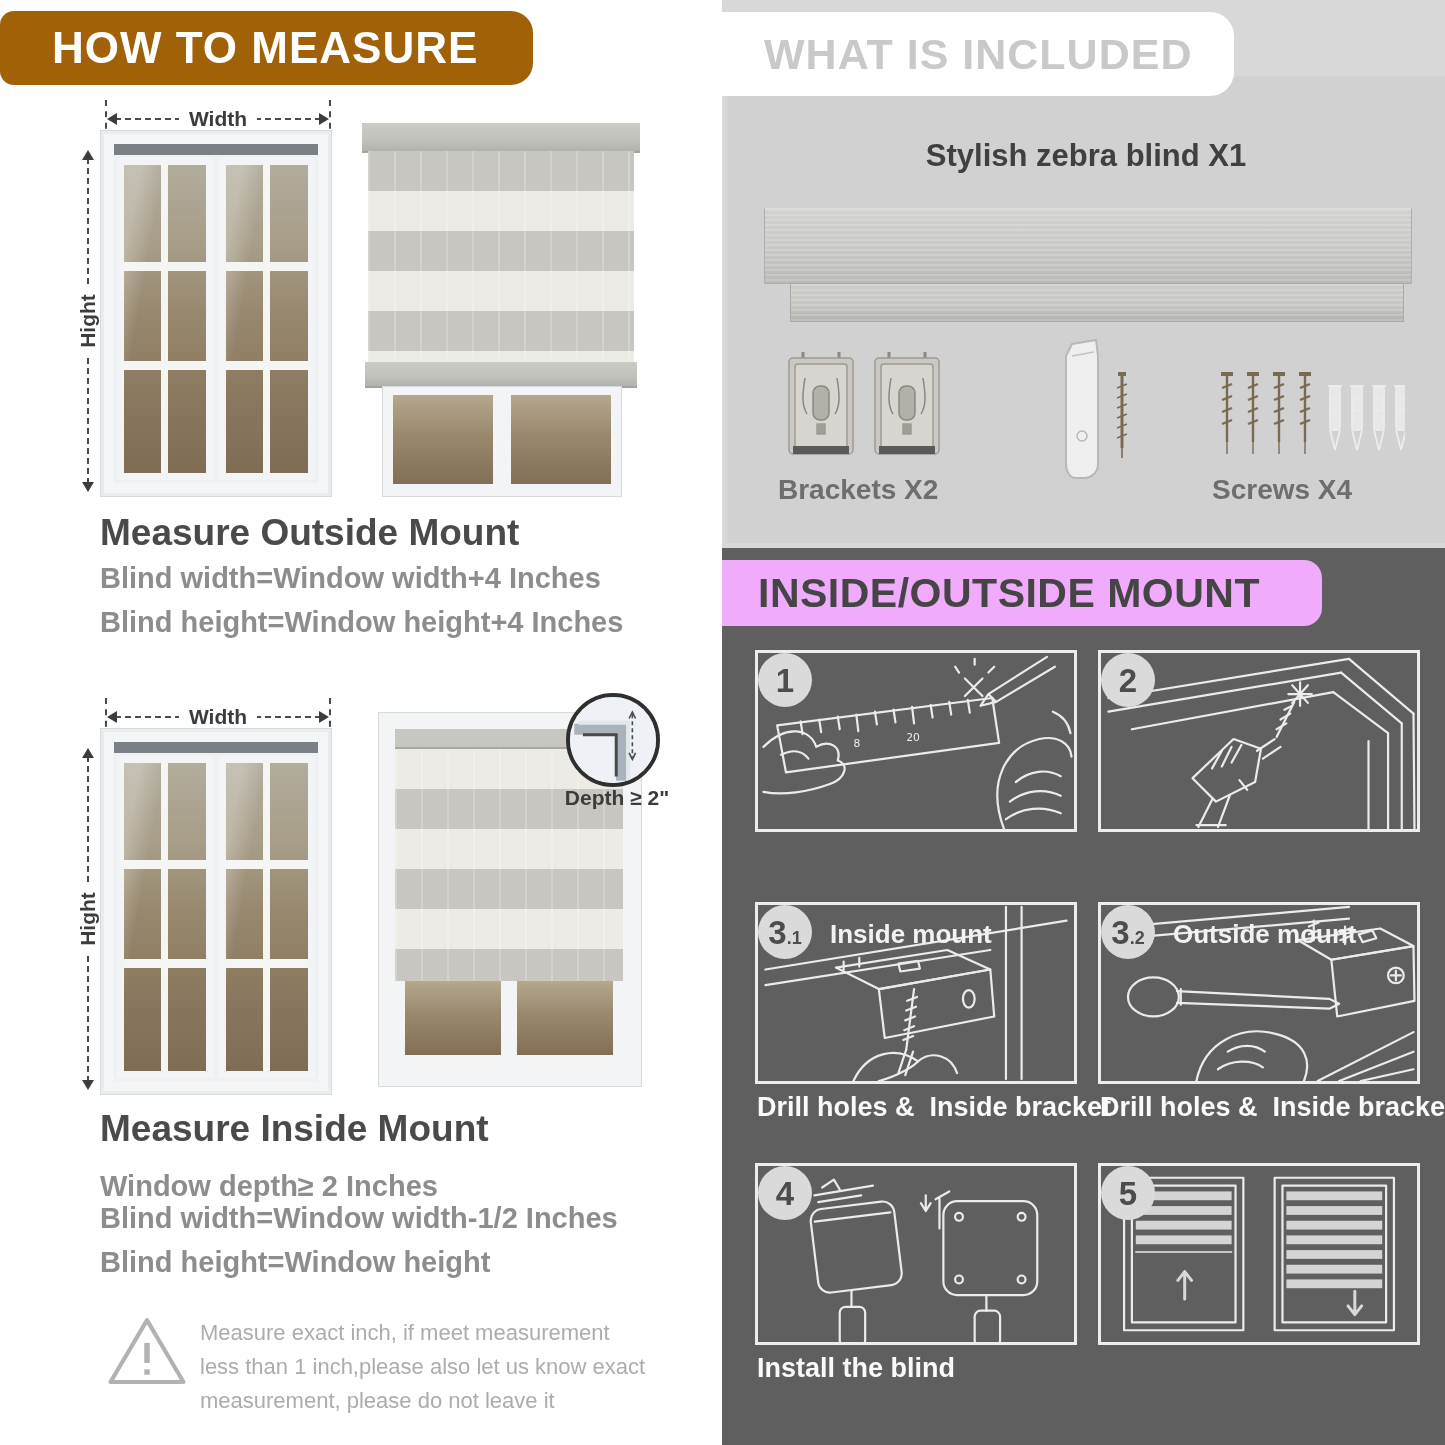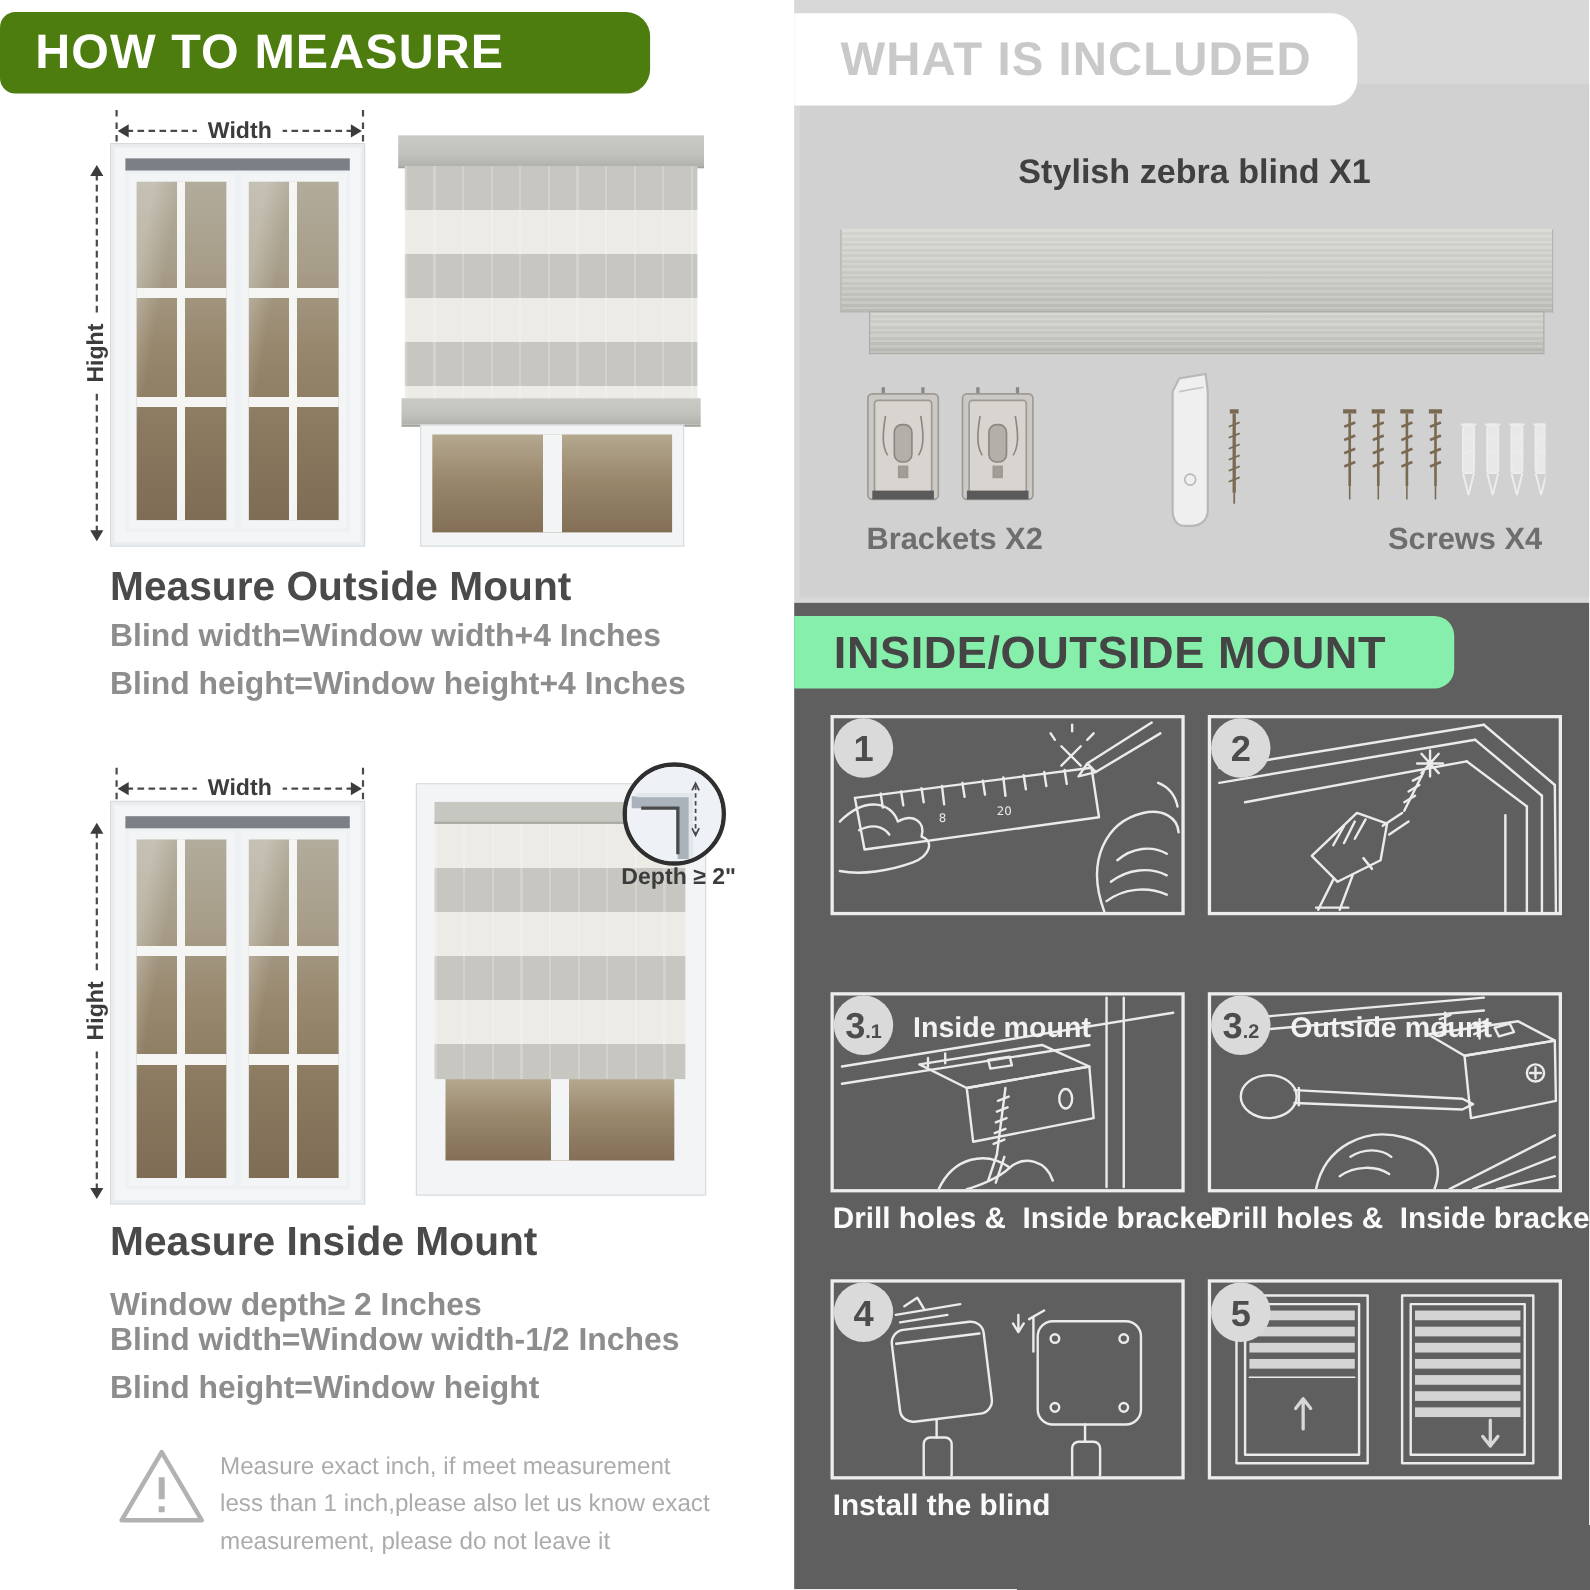--- a/index.html
+++ b/index.html
@@ -4,23 +4,23 @@
 <style>
   html,body{margin:0;padding:0;background:#fff;}
   #stage{
     position:relative;width:1445px;height:1445px;overflow:hidden;
     font-family:"Liberation Sans","DejaVu Sans",sans-serif;background:#ffffff;
   }
   .abs{position:absolute;}
 
   
   .howto-header{
-    left:0;top:11px;width:591px;height:74px;background:#4d7c0f;
+    left:0;top:11px;width:533px;height:74px;background:#a16207;
     border-radius:14px 22px 22px 14px;color:#ffffff;font-weight:bold;
-    font-size:44px;line-height:74px;padding-left:32px;box-sizing:border-box;
+    font-size:44px;line-height:74px;padding-left:52px;box-sizing:border-box;
     letter-spacing:1px;
   }
   .sec-title{font-size:37px;font-weight:bold;color:#4a4a4a;}
   .sec-line{font-size:29px;font-weight:bold;color:#8d8d8d;}
 
   
   .harrow{height:26px;}
   .harrow .line{position:absolute;left:10px;right:10px;top:12px;border-top:2px dashed #4a4a4a;}
   .harrow .ah{position:absolute;top:7px;width:0;height:0;border-top:6px solid transparent;border-bottom:6px solid transparent;}
   .harrow .ah.l{left:2px;border-right:10px solid #3c3c3c;}
@@ -87,26 +87,26 @@
   .hr-main{left:764px;top:208px;width:646px;height:74px;
     background:
       repeating-linear-gradient(180deg, rgba(255,255,255,.18) 0 2px, rgba(0,0,0,0) 2px 5px),
       linear-gradient(180deg,#d2d3ce 0%,#c8c9c4 55%,#b9bab5 100%);
     border:1px solid #aeafaa;border-top-color:#dddedb;}
   .hr-lip{left:790px;top:283px;width:612px;height:37px;
     background:
       repeating-linear-gradient(180deg, rgba(255,255,255,.18) 0 2px, rgba(0,0,0,0) 2px 5px),
       linear-gradient(180deg,#cecfca 0%,#c4c5c0 60%,#b3b4af 100%);
     border:1px solid #a9aaa5;}
-  .part-label{font-size:28px;font-weight:bold;color:#6e6e6e;text-align:right;}
+  .part-label{font-size:28px;font-weight:bold;color:#6e6e6e;text-align:left;}
 
   
   .mount-bg{left:722px;top:548px;width:723px;height:897px;background:#5f5f5f;}
   .mount-header{
-    left:722px;top:560px;width:600px;height:66px;background:#86efac;border-radius:0 18px 18px 0;
+    left:722px;top:560px;width:600px;height:66px;background:#f0abfc;border-radius:0 18px 18px 0;
     color:#454545;font-weight:bold;font-size:41px;line-height:66px;padding-left:36px;
     box-sizing:border-box;letter-spacing:.5px;
   }
   .step-box{width:322px;height:182px;border:3px solid #ededed;box-sizing:border-box;background:#5f5f5f;}
   .badge{
     position:absolute;left:0;top:0;width:54px;height:54px;border-radius:50%;background:#dadada;
     color:#4d4d4d;font-weight:bold;display:flex;align-items:center;justify-content:center;
   }
   .badge .num{font-size:33px;line-height:1;}
   .badge .sub{font-size:18px;line-height:1;margin-top:12px;}

